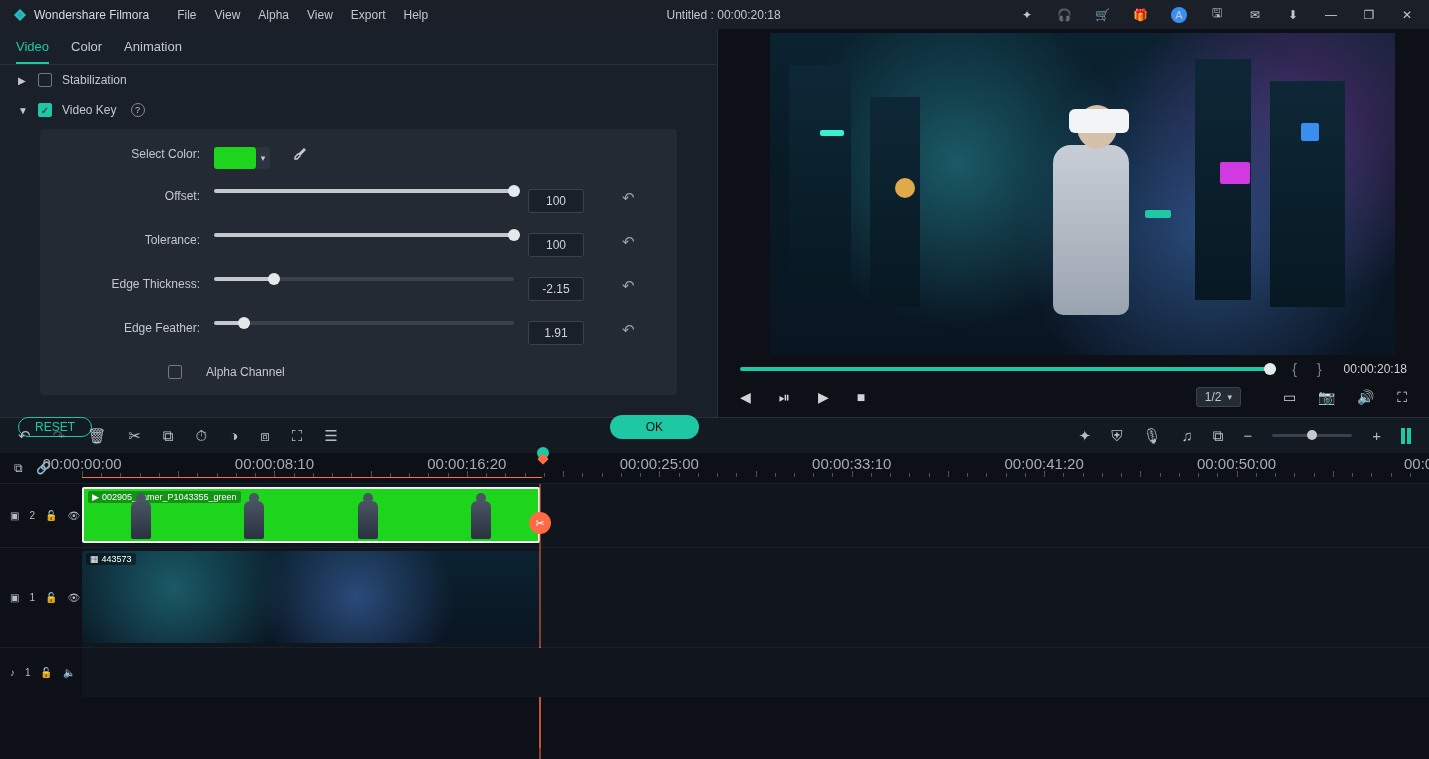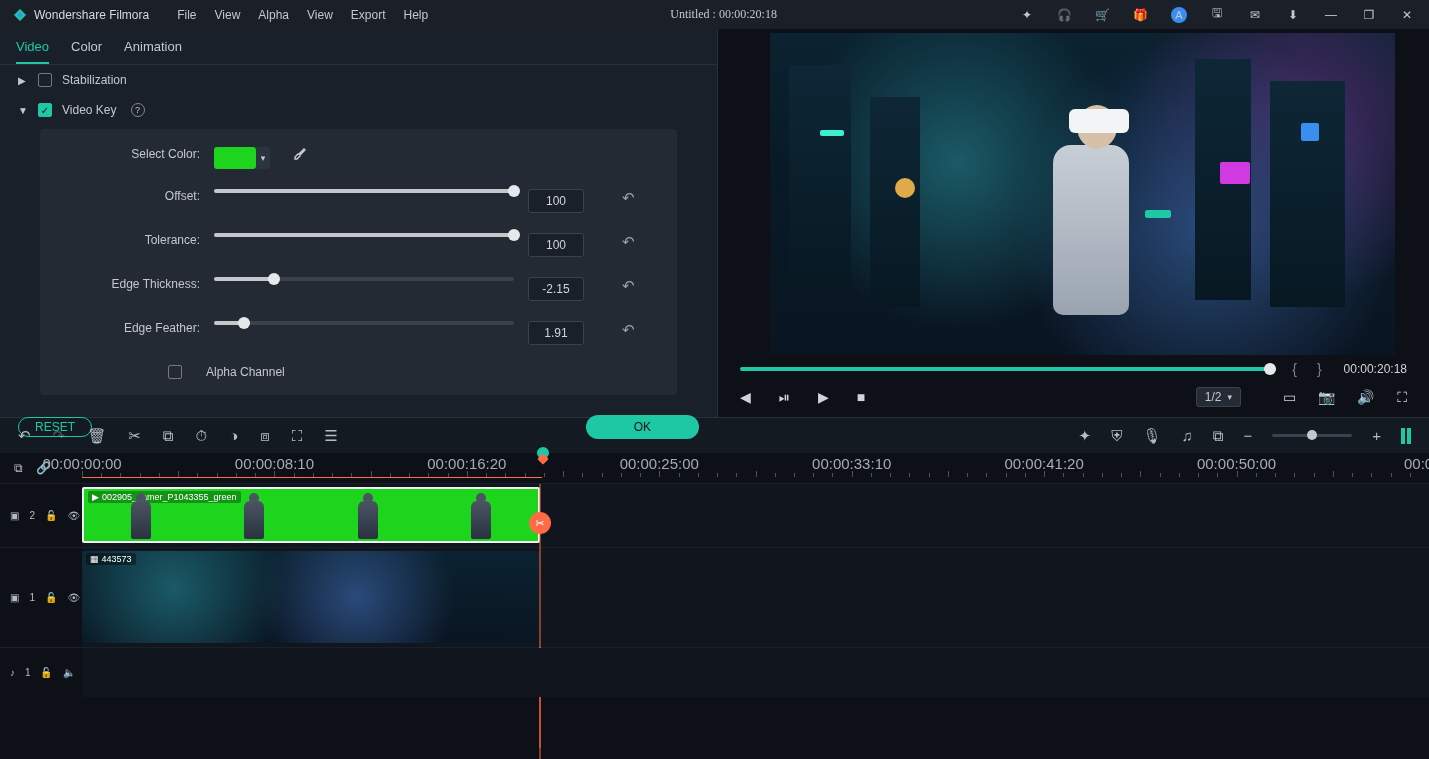--- a/index.html
+++ b/index.html
@@ -4,21 +4,21 @@
 <style>
 * { margin:0; padding:0; box-sizing:border-box; font-family:"Segoe UI",Arial,sans-serif; }
 body { background:#0d1117; color:#c4c8cc; width:1429px; height:759px; overflow:hidden; font-size:12px; }
 
 
 .titlebar { height:29px; background:#1a1f28; display:flex; align-items:center; padding:0 6px; }
 .logo { width:16px; height:16px; margin:0 6px; display:flex; align-items:center; justify-content:center; }
 .app-name { font-size:12px; color:#d6dae0; margin-right:28px; }
 .menu { display:flex; gap:18px; }
 .menu span { color:#c4c8cc; font-size:12px; cursor:pointer; }
-.title-center { flex:1; text-align:center; font-size:12px; color:#c4c8cc;font-family:Liberation Serif, serif; }
+.title-center { flex:1; text-align:center; font-size:12px; color:#c4c8cc; }
 .title-icons { display:flex; gap:22px; align-items:center; padding-right:8px; }
 .title-icons .ic { width:16px; height:16px; display:flex; align-items:center; justify-content:center; color:#c4c8cc; cursor:pointer; }
 .ic-orange { color:#ff7a45; }
 .ic-blue { width:18px; height:18px; border-radius:50%; background:#3a8ef0; color:#fff; font-size:11px; }
 
 
 .workspace { display:flex; height:388px; }
 
 
 .left-panel { width:718px; background:#1a2029; border-right:1px solid #2a3038; display:flex; flex-direction:column; }
@@ -40,21 +40,21 @@
 .color-dd { width:14px; height:22px; display:flex; align-items:center; justify-content:center; background:#2c3440; border-radius:0 3px 3px 0; font-size:9px; }
 .eyedrop { margin-left:22px; color:#d0d4d8; }
 .slider-wrap { width:300px; height:4px; background:#3a424e; border-radius:2px; position:relative; margin-right:14px; }
 .slider-fill { height:4px; background:#c4c8cc; border-radius:2px; position:absolute; left:0; }
 .slider-thumb { width:12px; height:12px; background:#e6e9ec; border-radius:50%; position:absolute; top:-4px; transform:translateX(-50%); }
 .val-box { width:56px; height:24px; background:#1a2029; border:1px solid #3a424e; border-radius:3px; text-align:center; line-height:22px; font-size:12px; color:#d0d4d8; }
 .reset-ic { margin-left:38px; color:#9aa2aa; font-size:15px; cursor:pointer; }
 
 .panel-footer { display:flex; padding:10px 18px; gap:12px; align-items:center; }
 .reset-btn { border:1px solid #1ec8a5; color:#1ec8a5; background:transparent; border-radius:16px; padding:2px 16px; font-size:12px; cursor:pointer; }
-.ok-btn { margin-left:auto; background:#1ec8a5; color:#0d1117; border:none; border-radius:16px; padding:5px 48px; font-size:12px; cursor:pointer; font-weight:500; }
+.ok-btn { margin-left:auto; background:#1ec8a5; color:#0d1117; border:none; border-radius:16px; padding:5px 36px; font-size:12px; cursor:pointer; font-weight:500; }
 
 
 .preview-panel { flex:1; background:#0d1117; display:flex; flex-direction:column; }
 .preview-video { flex:1; margin:4px 34px 2px 52px; background:#000; position:relative; overflow:hidden; }
 .preview-scene { position:absolute; inset:0; background:
   radial-gradient(circle at 30% 40%, #1a5a66 0%, transparent 35%),
   radial-gradient(circle at 70% 60%, #2a4a7a 0%, transparent 40%),
   radial-gradient(circle at 85% 30%, #4a2a6a 0%, transparent 30%),
   linear-gradient(180deg,#0b2230 0%,#081a26 40%,#0a1522 100%);
 }

